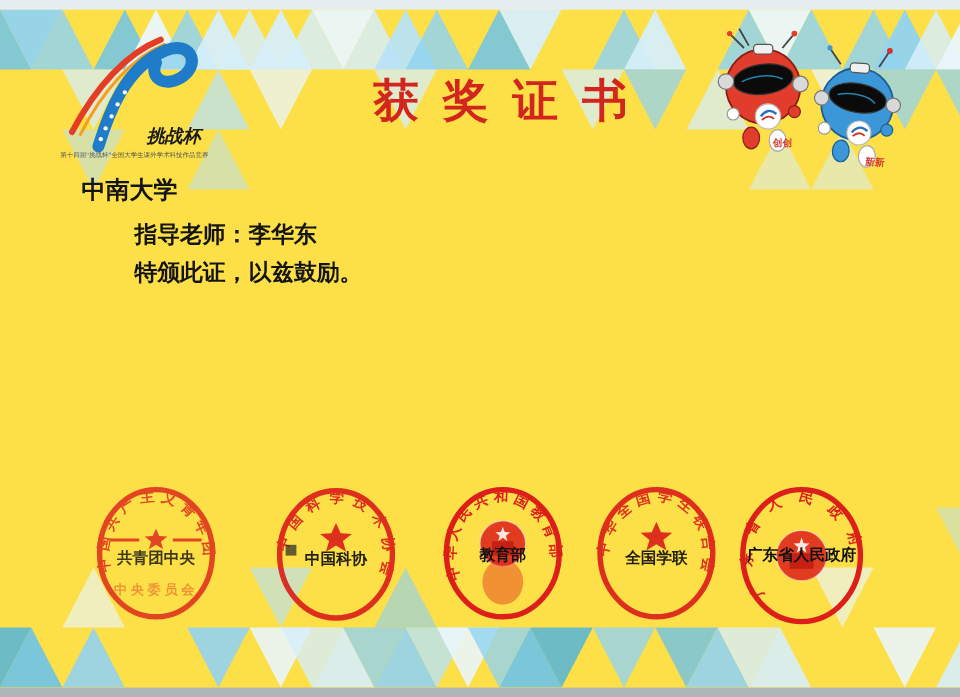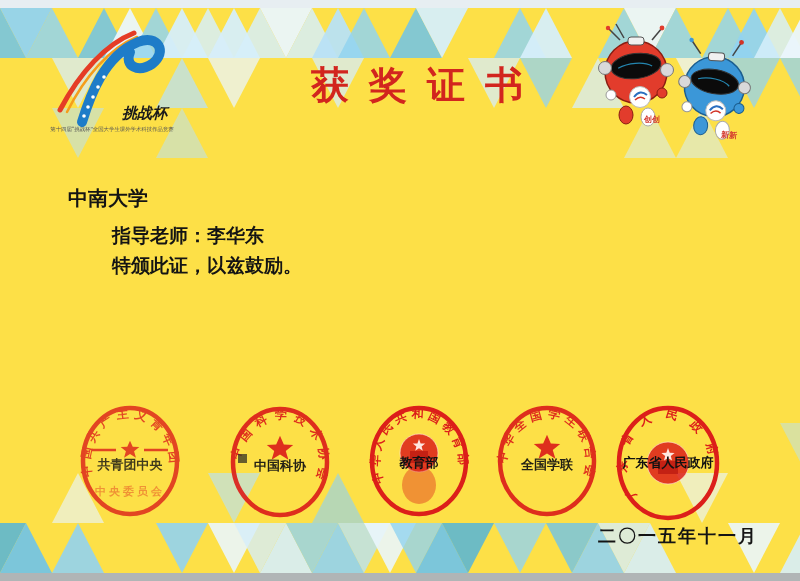--- a/index.html
+++ b/index.html
@@ -25,21 +25,21 @@
   
   #logo{left:46px;top:26px;}
   #logo text{font-family:"Liberation Serif","DejaVu Serif",serif;}
   .logo-word{font-size:15px;font-weight:bold;font-style:italic;fill:#1b1b1b;}
   .logo-sub{font-size:5.4px;fill:#555;}
 
   
   .mascot-label{font-size:8px;fill:#d43b30;font-weight:bold;font-family:"Liberation Sans","DejaVu Sans",sans-serif;}
 
   
-  #text-block{left:56px;top:146px;width:692px;color:var(--text-black);margin-top:39px;}
+  #text-block{left:56px;top:146px;width:692px;color:var(--text-black);}
   .uni{font-size:20px;font-weight:bold;margin-left:12px;line-height:26px;}
   .names{font-size:20px;font-weight:bold;margin-left:42px;margin-top:6px;line-height:26px;white-space:pre-wrap;}
   .para{font-size:19.5px;font-weight:bold;margin-top:8px;line-height:27.5px;
         text-indent:2.2em;text-align:justify;letter-spacing:0.4px;}
   .award{font-size:28px;font-weight:bold;color:var(--award-red);text-align:center;
          letter-spacing:17px;text-indent:17px;margin-top:8px;line-height:36px;}
   .advisor{font-size:19px;font-weight:bold;margin-left:56px;margin-top:12px;line-height:26px;}
   .issue{font-size:19px;font-weight:bold;margin-left:56px;margin-top:5px;line-height:26px;font-family:Liberation Mono, monospace;}
 
   
@@ -268,14 +268,13 @@
     </g>
     <g>
       <circle r="21" class="emblem-bg"></circle>
       <circle r="21" fill="none" stroke="#ffe8e2" stroke-width="1" opacity=".6"></circle>
       <polygon points="0,-15 1.7,-10.2 6.6,-10 2.8,-7 4,-2.4 0,-5.1 -4,-2.4 -2.8,-7 -6.6,-10 -1.7,-10.2" fill="#ffe8e2"></polygon>
       <rect x="-10" y="-2" width="20" height="13" fill="#b8150f" opacity=".7"></rect>
     </g>
     <text class="seal-label" y="4">广东省人民政府</text>
   </svg>
 
-  <div id="date" class="layer">二〇一五年十一月</div>
 </div>
 
 </body></html>

